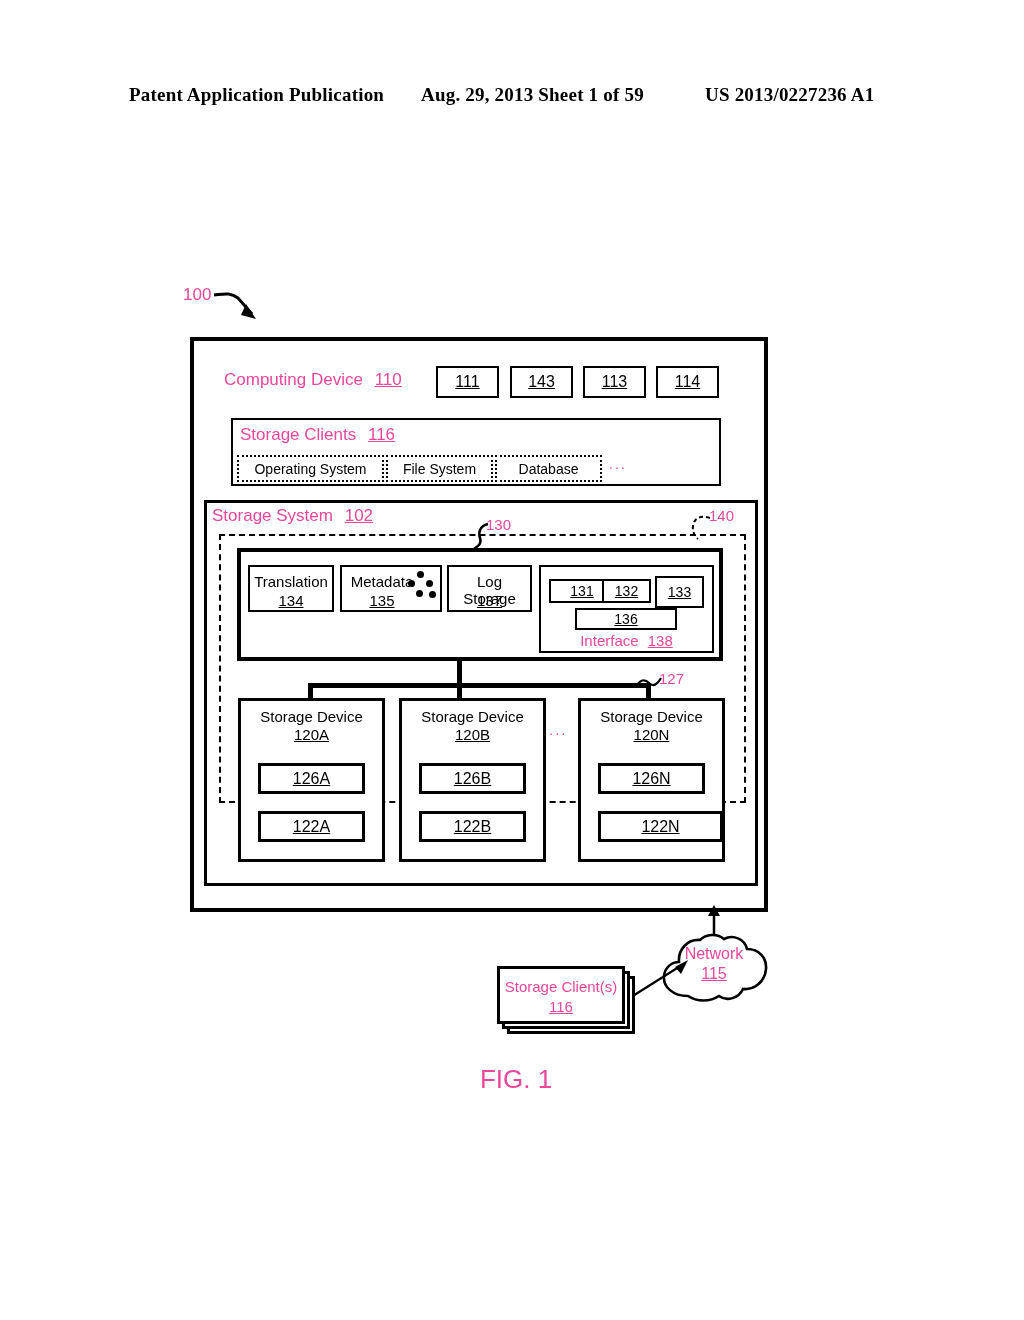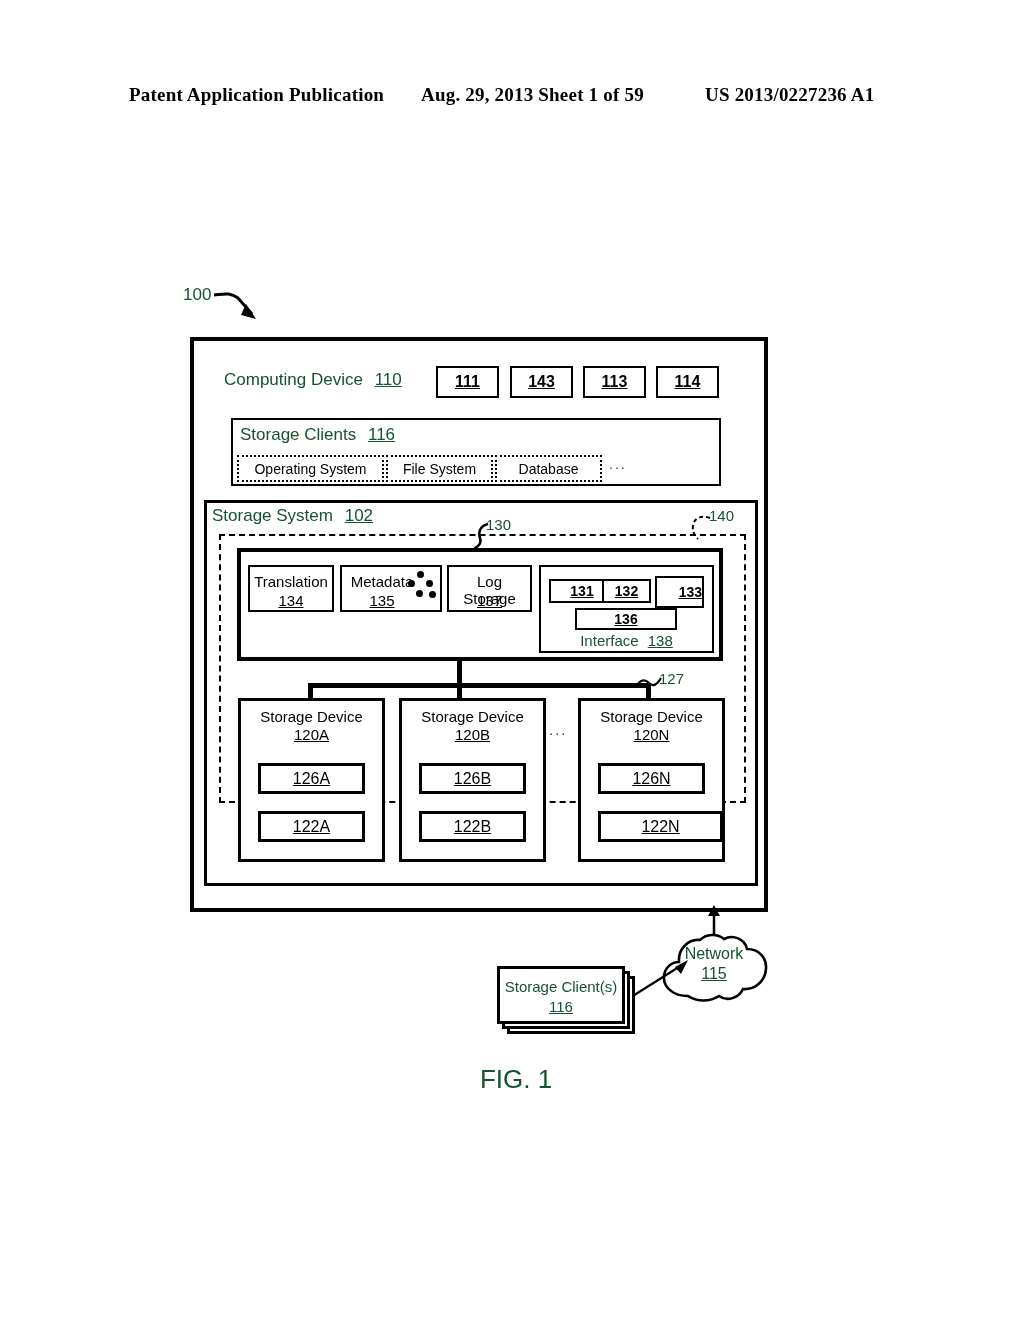--- a/index.html
+++ b/index.html
@@ -41,21 +41,21 @@
     height: 1320px;
   }
 
   .abs { position: absolute; box-sizing: border-box; }
 
   
   .lbl {
     position: absolute;
     font-family: "Liberation Sans", sans-serif;
     font-size: 15px;
-    color: #14532d;
+    color: #ec4899;
     white-space: nowrap;
     line-height: 1.12;
   }
   .u { text-decoration: underline; }
 
   
   #lead-100 { left: 183px; top: 285px; font-size: 17px; }
 
   
   #outer-box {
@@ -67,21 +67,20 @@
   
   #cd-label { left: 224px; top: 370px; font-size: 17px; }
   .small-box {
     border: 2px solid #000;
     background: #fff;
     display: flex;
     align-items: center;
     justify-content: center;
     font-family: "Liberation Sans", sans-serif;
     font-size: 16px;
-    font-weight: bold;
   }
   #box-111 { left: 436px; top: 366px; width: 63px; height: 32px; }
   #box-112 { left: 510px; top: 366px; width: 63px; height: 32px; }
   #box-113 { left: 583px; top: 366px; width: 63px; height: 32px; }
   #box-114 { left: 656px; top: 366px; width: 63px; height: 32px; }
 
   
   #clients-box {
     left: 231px; top: 418px; width: 490px; height: 68px;
     border: 2px solid #000; background: #fff;
@@ -135,21 +134,21 @@
   #mod-sdi   { left: 248px; top: 622px; width: 284px; height: 31px; }
   #mod-iface { left: 539px; top: 565px; width: 175px; height: 88px; border:2px solid #000; background:#fff;}
 
   .mod-txt {
     position: absolute; left: 0; right: 0; text-align: center;
     font-size: 15px; line-height: 1.15;
   }
 
   #box-131 { left: 549px; top: 579px; width: 66px; height: 24px; }
   #box-132 { left: 602px; top: 579px; width: 49px; height: 24px; }
-  #box-133 { left: 655px; top: 576px; width: 49px; height: 32px; justify-content: flex-end; }
+  #box-133 { left: 655px; top: 576px; width: 49px; height: 32px; }
   #box-136 { left: 575px; top: 608px; width: 102px; height: 22px; }
   #iface-cap { left: 539px; top: 633px; width: 175px; text-align:center; font-size: 15px;}
 
   
   #meta-dots { left: 402px; top: 570px; width: 40px; height: 36px; }
   #meta-dots .d {
     position: absolute; width: 7px; height: 7px;
     background: #000; border-radius: 50%;
   }
 

